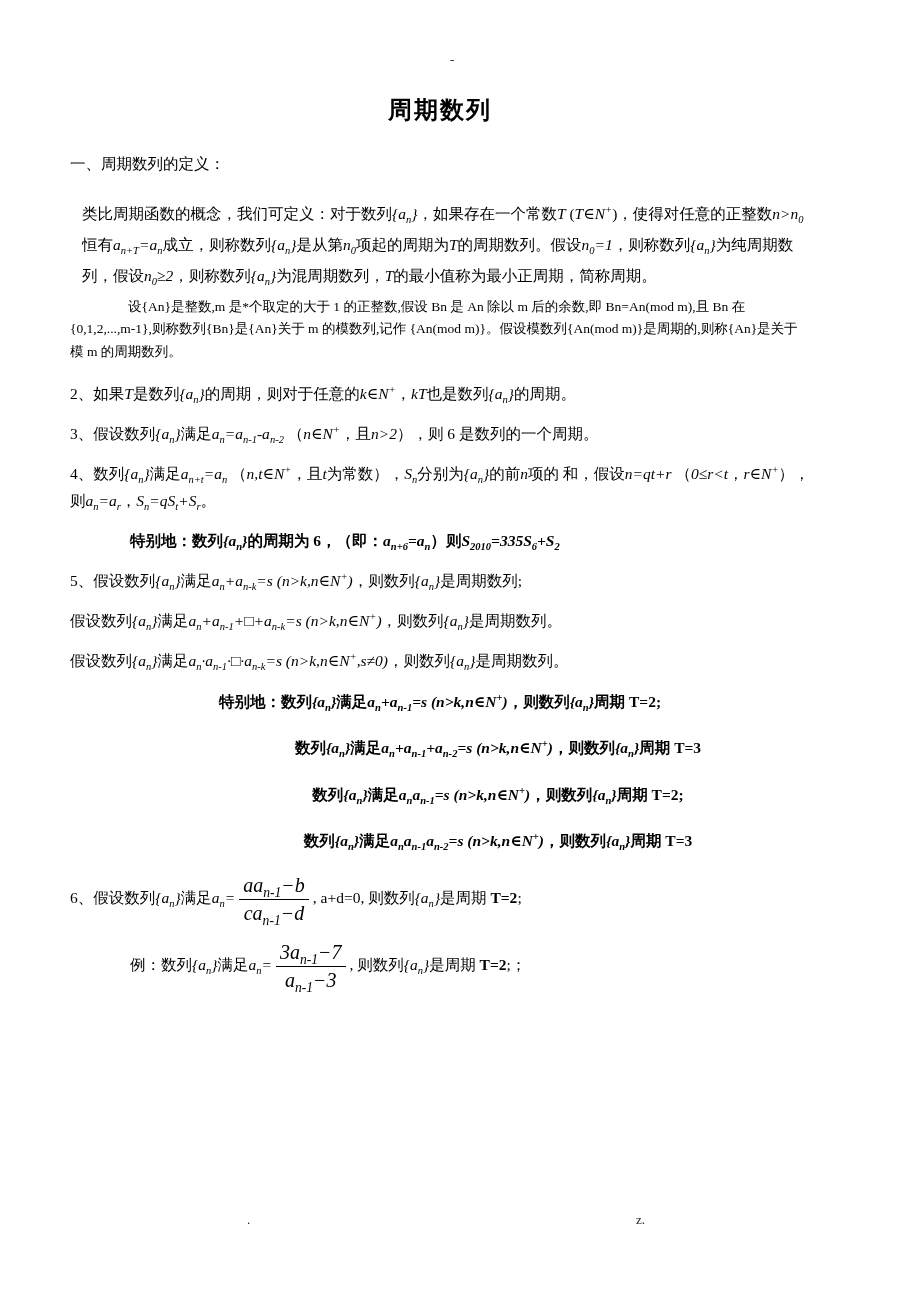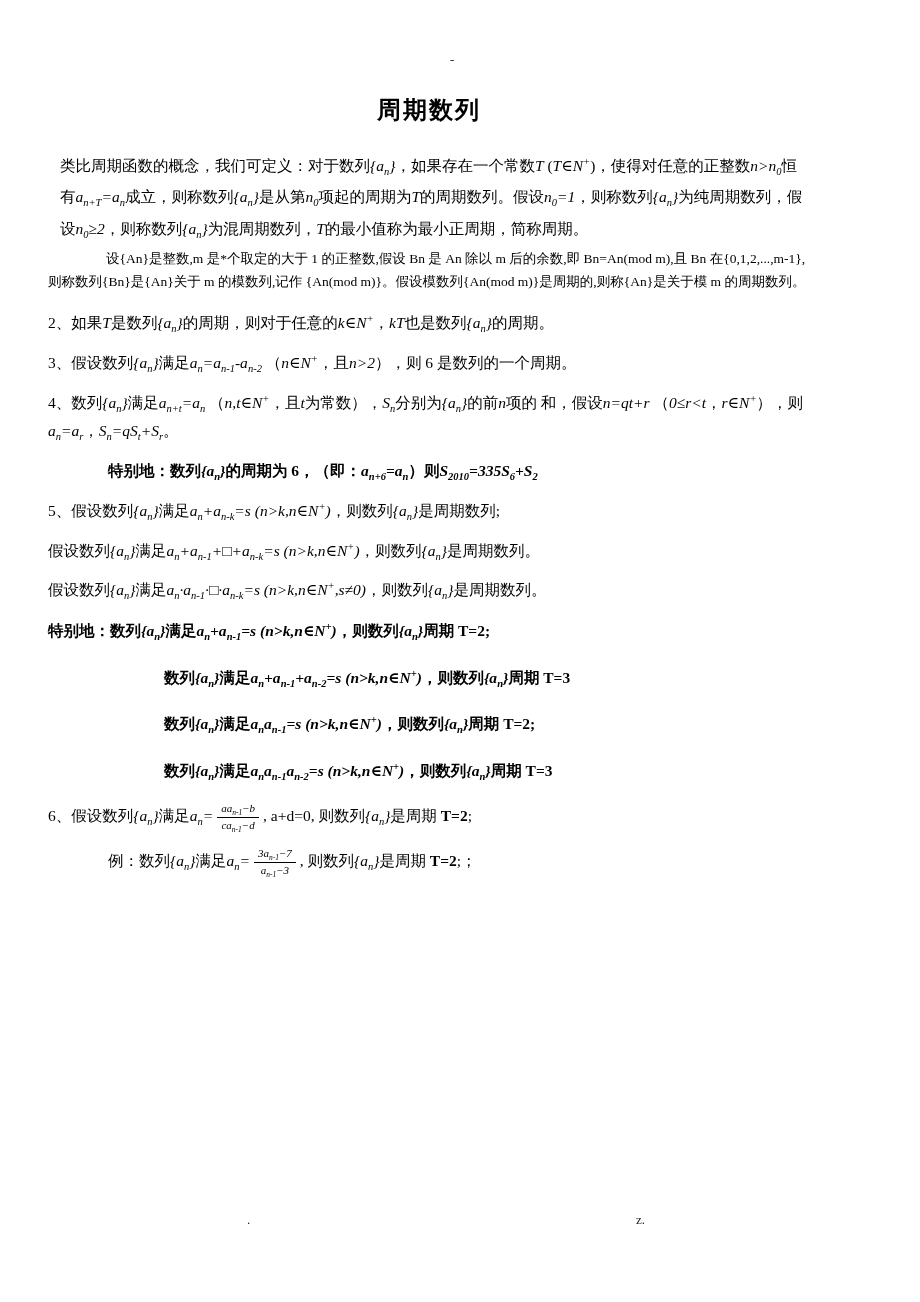--- a/index.html
+++ b/index.html
@@ -13,52 +13,52 @@
     color: #000000;
     font-family: "Liberation Serif", "DejaVu Serif", serif;
     overflow: hidden;
   }
   .top-mark {
     position: absolute;
     top: 52px; left: 450px;
     font-size: 13px;
     color: #222;
   }
-  .content { padding: 94px 110px 0 48px; }
+  .content { padding: 94px 110px 0 70px; }
   h1 {
     margin: 0 0 24px 0;
     font-size: 24px;
     font-weight: bold;
     text-align: center;
     letter-spacing: 2px;
   }
   p { margin: 0 0 12px 0; font-size: 15.5px; line-height: 1.8; }
   .h { margin-bottom: 20px; }
   .tall { line-height: 2.02; margin-bottom: 4px; margin-left: 12px; }
   .small { font-size: 13.5px; line-height: 1.68; margin-bottom: 16px; text-indent: 58px; }
   .small + .h { margin-top: 2px; }
   .boldline { font-weight: bold; }
   .indent-60 { padding-left: 60px; }
   .indent-115 { padding-left: 116px; }
-  .sp { margin-bottom: 17px; line-height: 1.9; }
+  .sp { margin-bottom: 17px; line-height: 1.9; text-align: center; }
   .fracline { margin-top: 10px; margin-bottom: 14px; }
   .m { font-style: italic; font-family: "Liberation Serif", "DejaVu Serif", serif; }
   sub, sup { font-size: 68%; line-height: 0; }
   sub { vertical-align: -0.35em; }
   sup { vertical-align: 0.55em; }
   b { font-weight: bold; }
   .frac {
     display: inline-flex;
     flex-direction: column;
     text-align: center;
     vertical-align: middle;
     line-height: 1.25;
     font-style: italic;
     margin: 0 4px;
-    font-size: 11px;
+    font-size: 20px;
   }
   .frac .num { border-bottom: 1.2px solid #000; padding: 0 4px 1px 4px; }
   .frac .den { padding: 1px 4px 0 4px; }
   .footer-left {
     position: absolute; left: 247px; top: 1212px;
     font-size: 13px; color: #222;
   }
   .footer-right {
     position: absolute; left: 636px; top: 1212px;
     font-size: 13px; color: #222;
@@ -66,20 +66,21 @@
 </style>
 </head>
 <body>
 
 <div class="page">
   <div class="top-mark">-</div>
 
   <div class="content">
     <h1>周期数列</h1>
 
+    <p class="h">一、周期数列的定义：</p>
 
     <p class="body tall">类比周期函数的概念，我们可定义：对于数列<span class="m">{a<sub>n</sub>}</span>，如果存在一个常数<span class="m">T</span> (<span class="m">T∈N<sup>+</sup></span>)，使得对任意的正整数<span class="m">n&gt;n<sub>0</sub></span>恒有<span class="m">a<sub>n+T</sub>=a<sub>n</sub></span>成立，则称数列<span class="m">{a<sub>n</sub>}</span>是从第<span class="m">n<sub>0</sub></span>项起的周期为<span class="m">T</span>的周期数列。假设<span class="m">n<sub>0</sub>=1</span>，则称数列<span class="m">{a<sub>n</sub>}</span>为纯周期数列，假设<span class="m">n<sub>0</sub>≥2</span>，则称数列<span class="m">{a<sub>n</sub>}</span>为混周期数列，<span class="m">T</span>的最小值称为最小正周期，简称周期。</p>
 
     <p class="small">设{An}是整数,m 是*个取定的大于 1 的正整数,假设 Bn 是 An 除以 m 后的余数,即 Bn=An(mod m),且 Bn 在{0,1,2,...,m-1},则称数列{Bn}是{An}关于 m 的模数列,记作 {An(mod m)}。假设模数列{An(mod m)}是周期的,则称{An}是关于模 m 的周期数列。</p>
 
 
 
     <p class="body">2、如果<span class="m">T</span>是数列<span class="m">{a<sub>n</sub>}</span>的周期，则对于任意的<span class="m">k∈N<sup>+</sup></span>，<span class="m">kT</span>也是数列<span class="m">{a<sub>n</sub>}</span>的周期。</p>
 
     <p class="body">3、假设数列<span class="m">{a<sub>n</sub>}</span>满足<span class="m">a<sub>n</sub>=a<sub>n-1</sub>-a<sub>n-2</sub></span> （<span class="m">n∈N<sup>+</sup></span>，且<span class="m">n&gt;2</span>），则 6 是数列的一个周期。</p>

